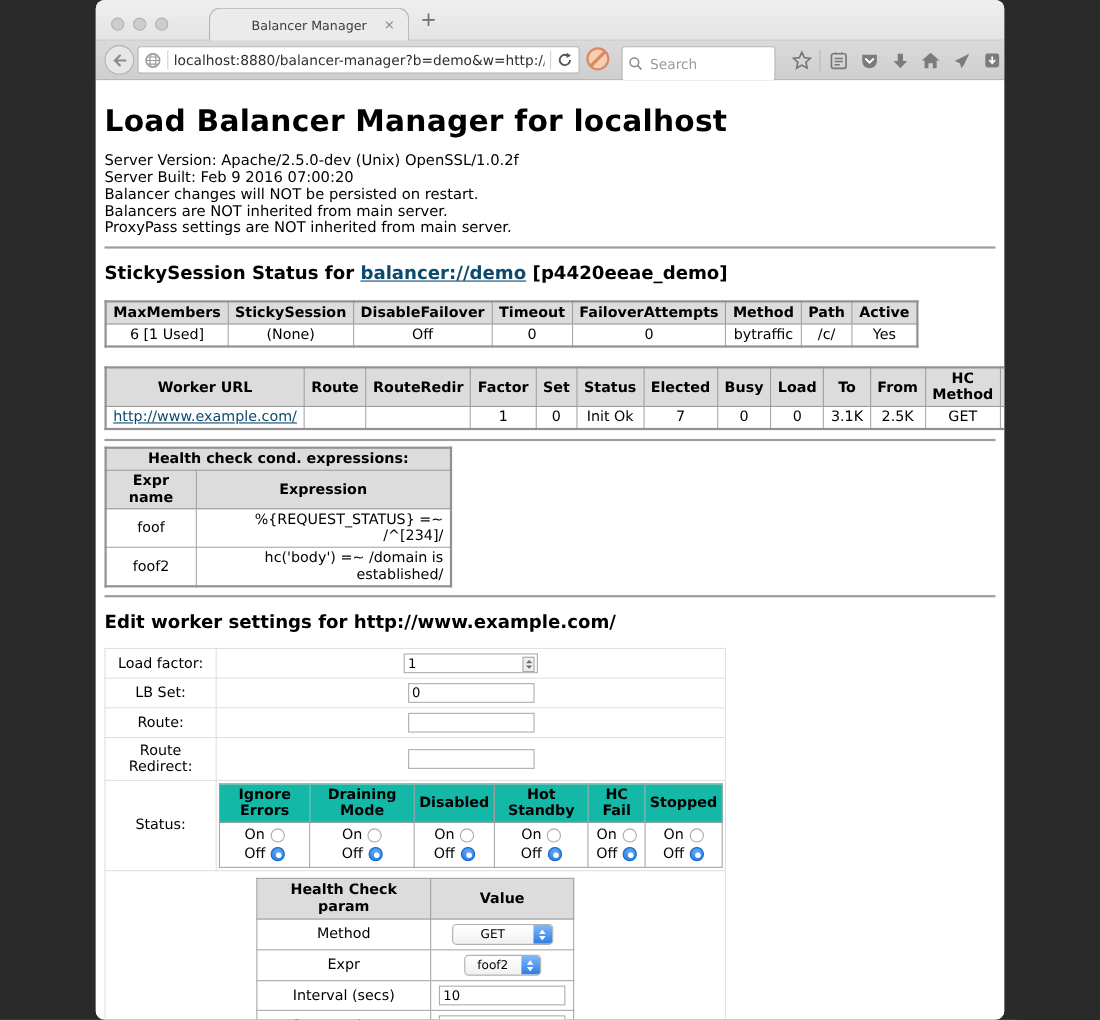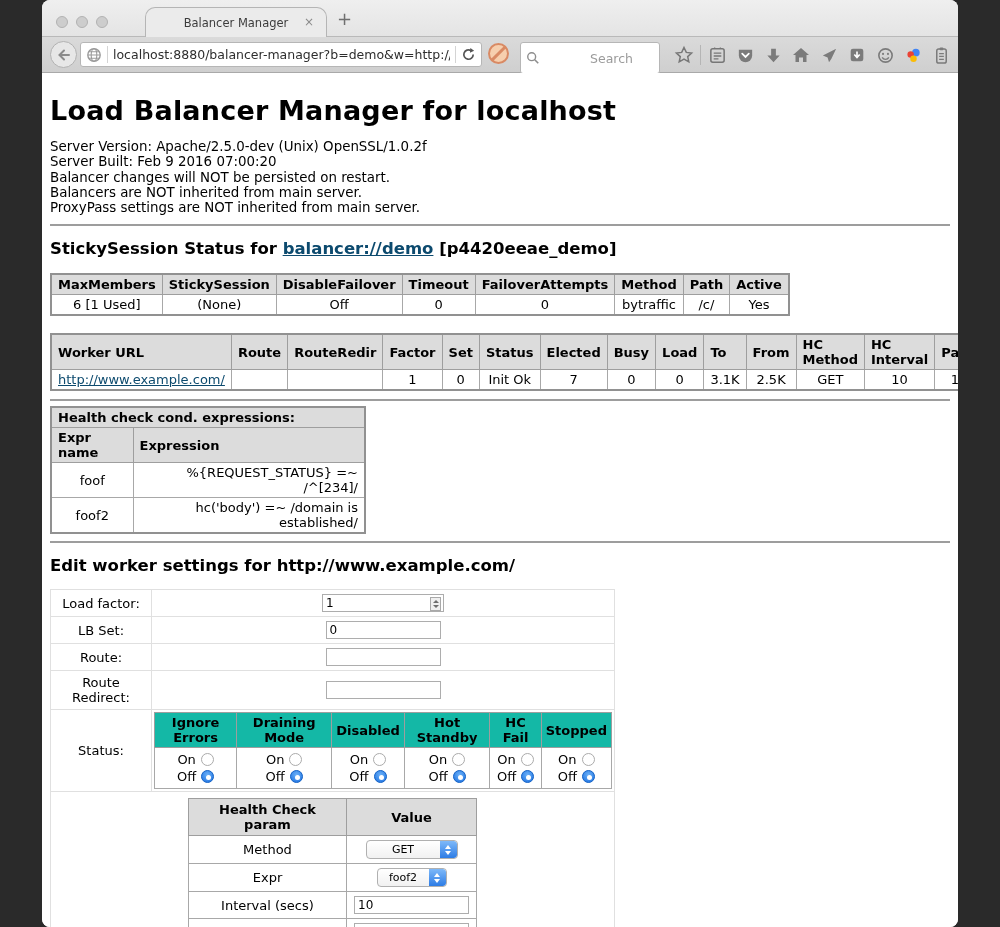--- a/index.html
+++ b/index.html
@@ -1,18 +1,18 @@
 <!DOCTYPE html>
 <html><head>
 <meta charset="utf-8">
 <style>
   html,body { margin:0; padding:0; background:#2a2a2a; }
   * { box-sizing:border-box; }
   .window {
-    position:relative; width:916px; height:927px; margin:0 auto;
+    position:relative; width:826px; height:927px; margin:0 auto;
     background:#ffffff; border-radius:8px; overflow:hidden;
     font-family:"DejaVu Sans", sans-serif;
   }
   
   .tabbar { position:absolute; top:0; left:0; width:100%; height:37px;
     background:linear-gradient(#efefef,#e4e4e4); border-bottom:1px solid #b9b9b9; }
   .lights { position:absolute; top:16px; left:14px; display:flex; gap:8px; }
   .light { width:12px; height:12px; border-radius:50%; background:#cdcdcd; border:1px solid #b2b2b2; }
   .tab { position:absolute; top:7px; left:103px; width:182px; height:30px;
     background:#ebebeb; border:1px solid #b5b5b5; border-bottom:none;
@@ -26,38 +26,38 @@
     background:#e7e7e7; border:1px solid #b2b2b2; display:flex; align-items:center; justify-content:center; }
   .urlbar { position:absolute; top:5px; left:38px; width:402px; height:25px; background:#fff;
     border:1px solid #b6b6b6; border-radius:3px; display:flex; align-items:center; }
   .urlbar .vdiv { width:1px; height:17px; background:#d4d4d4; margin:0 5px; }
   .urltext { font-size:12.5px; color:#2e2e2e; white-space:nowrap; overflow:hidden; flex:1; }
   .blockicon { position:absolute; top:6px; left:446px; width:21px; height:21px; border-radius:50%;
     background:#f6cfae; border:2px solid #d98a64; }
   .blockicon::after { content:""; position:absolute; left:-1px; top:7px; width:19px; height:2.5px;
     background:#d98a64; transform:rotate(-45deg); }
   .searchbar { position:absolute; top:5px; left:478px; width:140px; height:25px; background:#fff;
-    border:1px solid #b6b6b6; border-radius:3px; display:flex; align-items:center; padding:15px 5px;gap:44px; }
+    border:1px solid #b6b6b6; border-radius:3px; display:flex; align-items:center; padding:15px 5px; }
   .searchbar input { border:none; outline:none; width:100%; font-size:12.5px;
     font-family:"DejaVu Sans", sans-serif; color:#333; background:transparent; }
   .searchbar input::placeholder { color:#9b9b9b; }
   .tb-icons { position:absolute; top:0; left:628px; height:36px; display:flex; align-items:center; }
   .tbi { width:28px; height:24px; display:flex; align-items:center; justify-content:center; }
   .tsep { width:1px; height:20px; background:#b5b5b5; margin:0 2px; }
   .caret { font-size:9px; color:#7c7c7c; width:14px; text-align:center; }
   
   .content { position:absolute; top:73px; left:0; width:100%; height:854px;
     background:#fff; overflow:hidden; padding:0 8px; font-size:13.5px; color:#000; }
   h1.pt { font-size:27px; margin:22px 0 0 0; letter-spacing:0.2px; }
   .info { margin-top:13px; line-height:15.3px; font-size:13.4px; }
   hr.sep { border:none; height:2px; background:#9d9d9d; margin:9px 0 0 0; }
   .h3 { font-size:16.5px; font-weight:bold; margin-top:13px; }
   a.plink { color:#0c4a6e; text-decoration:underline; }
   table.dt { border-collapse:collapse; font-size:13px; border:2px solid #919191; }
-  table.dt th { background:#dcdcdc; border:1px solid #9e9e9e; padding:2px 6px; text-align:left; font-weight:bold; }
+  table.dt th { background:#dcdcdc; border:1px solid #9e9e9e; padding:2px 6px; text-align:center; font-weight:bold; }
   table.dt td { border:1px solid #a8a8a8; padding:2px 6px; text-align:center; }
   .t-balancer { margin-top:15px; width:616px; }
   .t-worker   { margin-top:17px; width:960px; }
   .t-expr { margin-top:5px; }
   .t-expr td.lft { text-align:right; }
   
   table.ft { border-collapse:collapse; font-size:13px; border:1px solid #ababab; width:565px; margin-top:14px; }
   table.ft > tbody > tr > td { border:1px solid #e0e0e0; padding:4px; text-align:center; }
   td.flabel { width:102px; }
   input.txt { height:18px; width:115px; border:1px solid #adadad; font:12px "DejaVu Sans",sans-serif;

